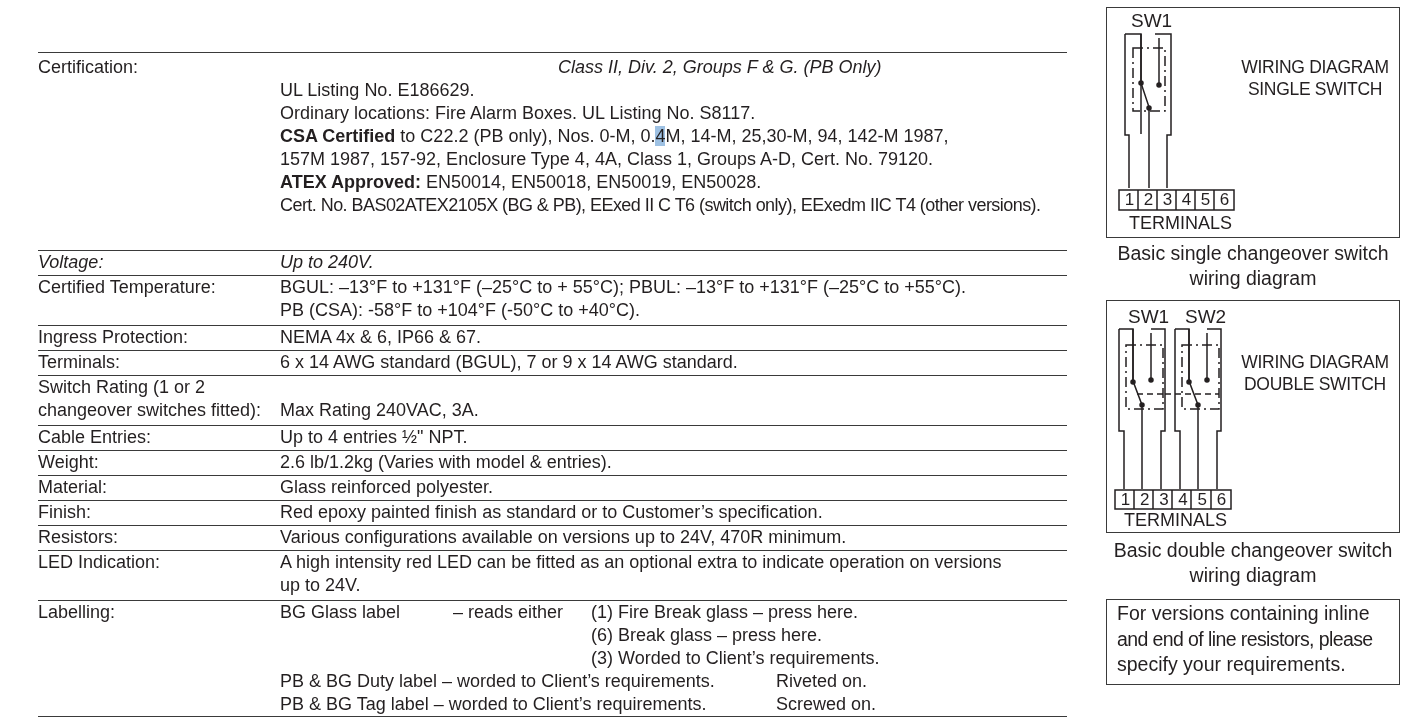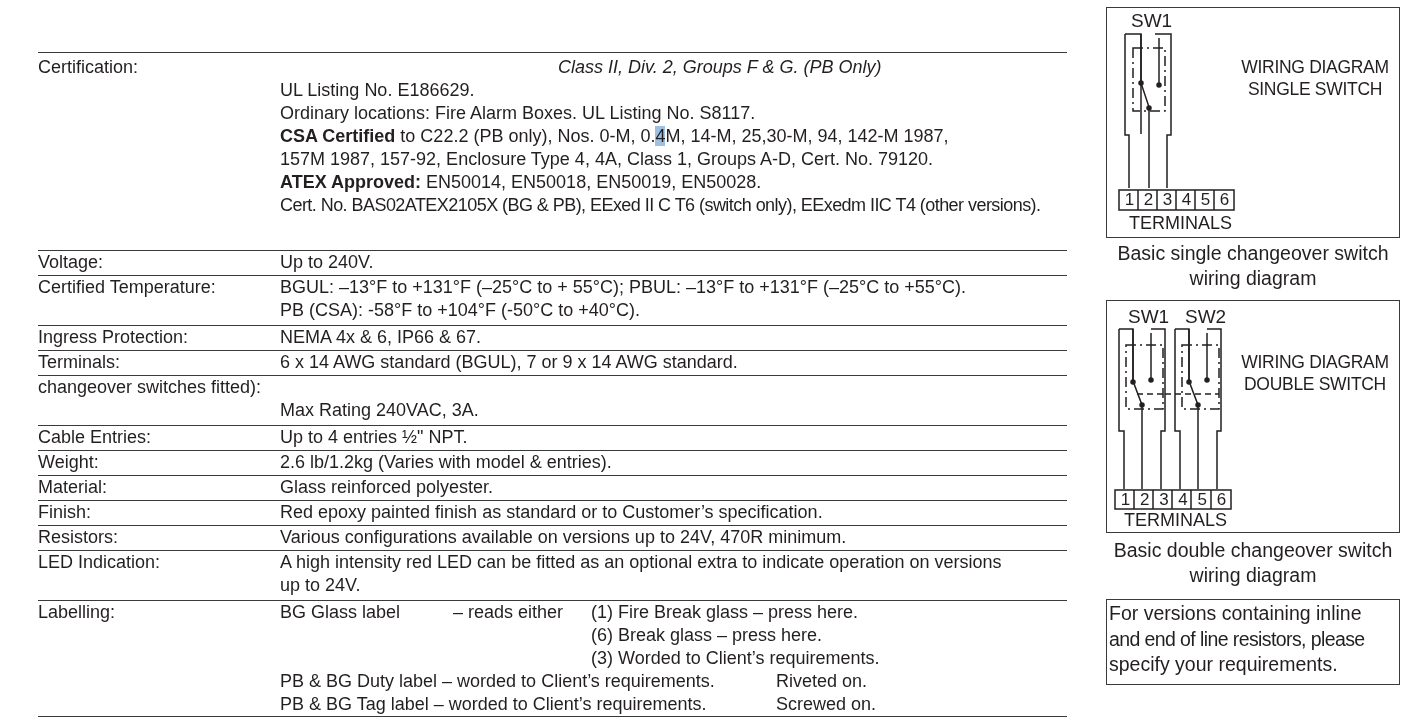--- a/index.html
+++ b/index.html
@@ -17,41 +17,41 @@
   .line.small { font-size: 18px; letter-spacing: -0.55px; }
   .indent-class2 { padding-left: 278px; font-style: italic; }
   b { font-weight: bold; }
   .hl { background: #9ec1e3; }
 
   
   .diagram-box { position: absolute; border: 1.5px solid #3a3a3a; background: #fff; }
   .diagram-title { position: absolute; font-size: 17.5px; line-height: 22px; text-align: center; white-space: nowrap; letter-spacing: -0.3px; }
   .caption { position: absolute; font-size: 19.5px; line-height: 25px; text-align: center; white-space: nowrap; }
   .note-box { position: absolute; left: 1106px; top: 599px; width: 292px; height: 84px; border: 1.5px solid #3a3a3a; }
-  .note-text { position: absolute; left: 2px; top: 1px; font-size: 19.5px; line-height: 25.5px; white-space: nowrap; }
+  .note-text { position: absolute; left: 10px; top: 1px; font-size: 19.5px; line-height: 25.5px; white-space: nowrap; }
 </style>
 </head>
 <body>
 
 <div class="spec-table">
 
   <div class="row" style="height:197px;">
     <div class="lbl" style="top:3px;">Certification:</div>
     <div class="val" style="top:3px;">
       <span class="line indent-class2">Class II, Div. 2, Groups F &amp; G. (PB Only)</span>
       <span class="line" style="margin-top:0px;">UL Listing No. E186629.</span>
       <span class="line" style="margin-top:0px;">Ordinary locations: Fire Alarm Boxes. UL Listing No. S8117.</span>
       <span class="line"><b>CSA Certified</b><span> to C22.2 (PB only), Nos. 0-M, 0.</span><span class="hl">4</span><span>M, 14-M, 25,30-M, 94, 142-M 1987,</span></span>
       <span class="line">157M 1987, 157-92, Enclosure Type 4, 4A, Class 1, Groups A-D, Cert. No. 79120.</span>
       <span class="line"><b>ATEX Approved:</b><span> EN50014, EN50018, EN50019, EN50028.</span></span>
       <span class="line small">Cert. No. BAS02ATEX2105X (BG &amp; PB), EExed II C T6 (switch only), EExedm IIC T4 (other versions).</span>
     </div>
   </div>
 
-  <div class="row" style="height:24px;">
+  <div class="row" style="height:24px;font-style:italic;">
     <div class="lbl">Voltage:</div>
     <div class="val">Up to  240V.</div>
   </div>
 
   <div class="row" style="height:49px;">
     <div class="lbl">Certified Temperature:</div>
     <div class="val">
       <span class="line">BGUL: –13°F to +131°F (–25°C to + 55°C); PBUL: –13°F to +131°F (–25°C to +55°C).</span>
       <span class="line">PB (CSA): -58°F to +104°F (-50°C to +40°C).</span>
     </div>
@@ -62,20 +62,21 @@
     <div class="val">NEMA 4x &amp; 6, IP66 &amp; 67.</div>
   </div>
 
   <div class="row" style="height:24px;">
     <div class="lbl">Terminals:</div>
     <div class="val">6 x 14 AWG standard (BGUL), 7 or 9 x 14 AWG standard.</div>
   </div>
 
   <div class="row" style="height:49px;">
     <div class="lbl">
+      <span class="line">Switch Rating (1 or 2</span>
       <span class="line">changeover switches fitted):</span>
     </div>
     <div class="val" style="top:23px;">Max Rating 240VAC, 3A.</div>
   </div>
 
   <div class="row" style="height:24px;">
     <div class="lbl">Cable Entries:</div>
     <div class="val">Up to 4 entries ½" NPT.</div>
   </div>
 

